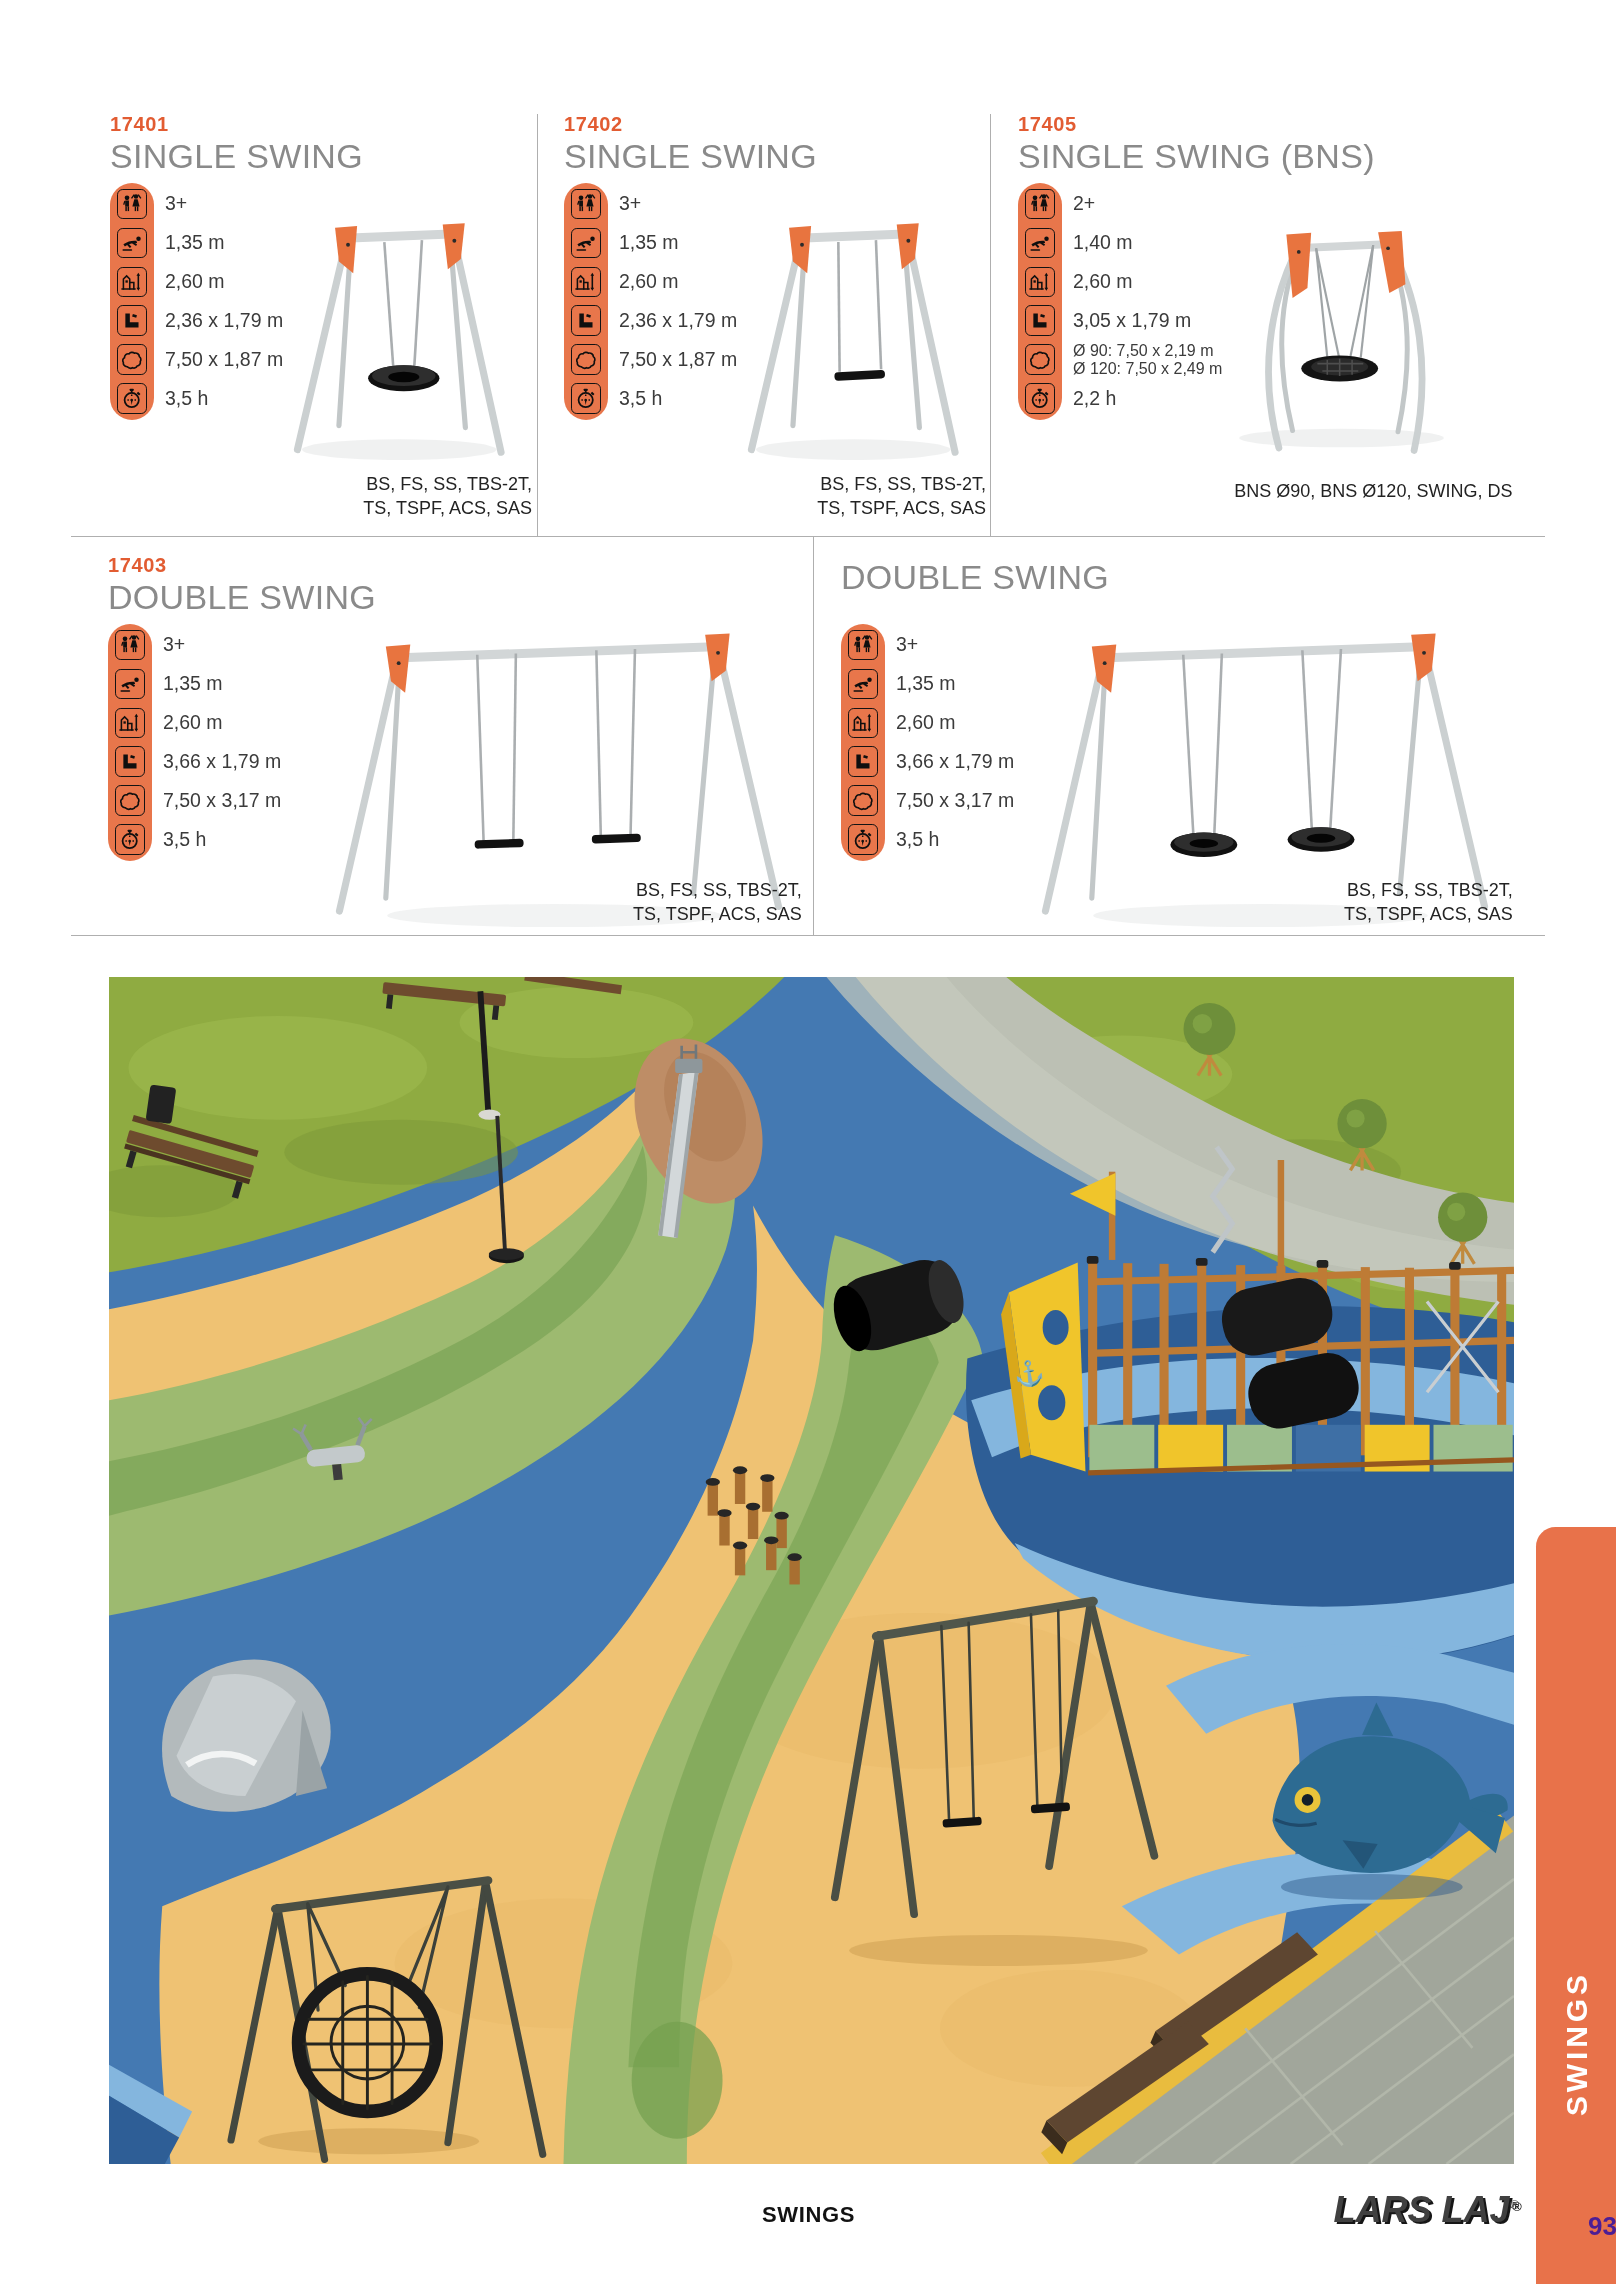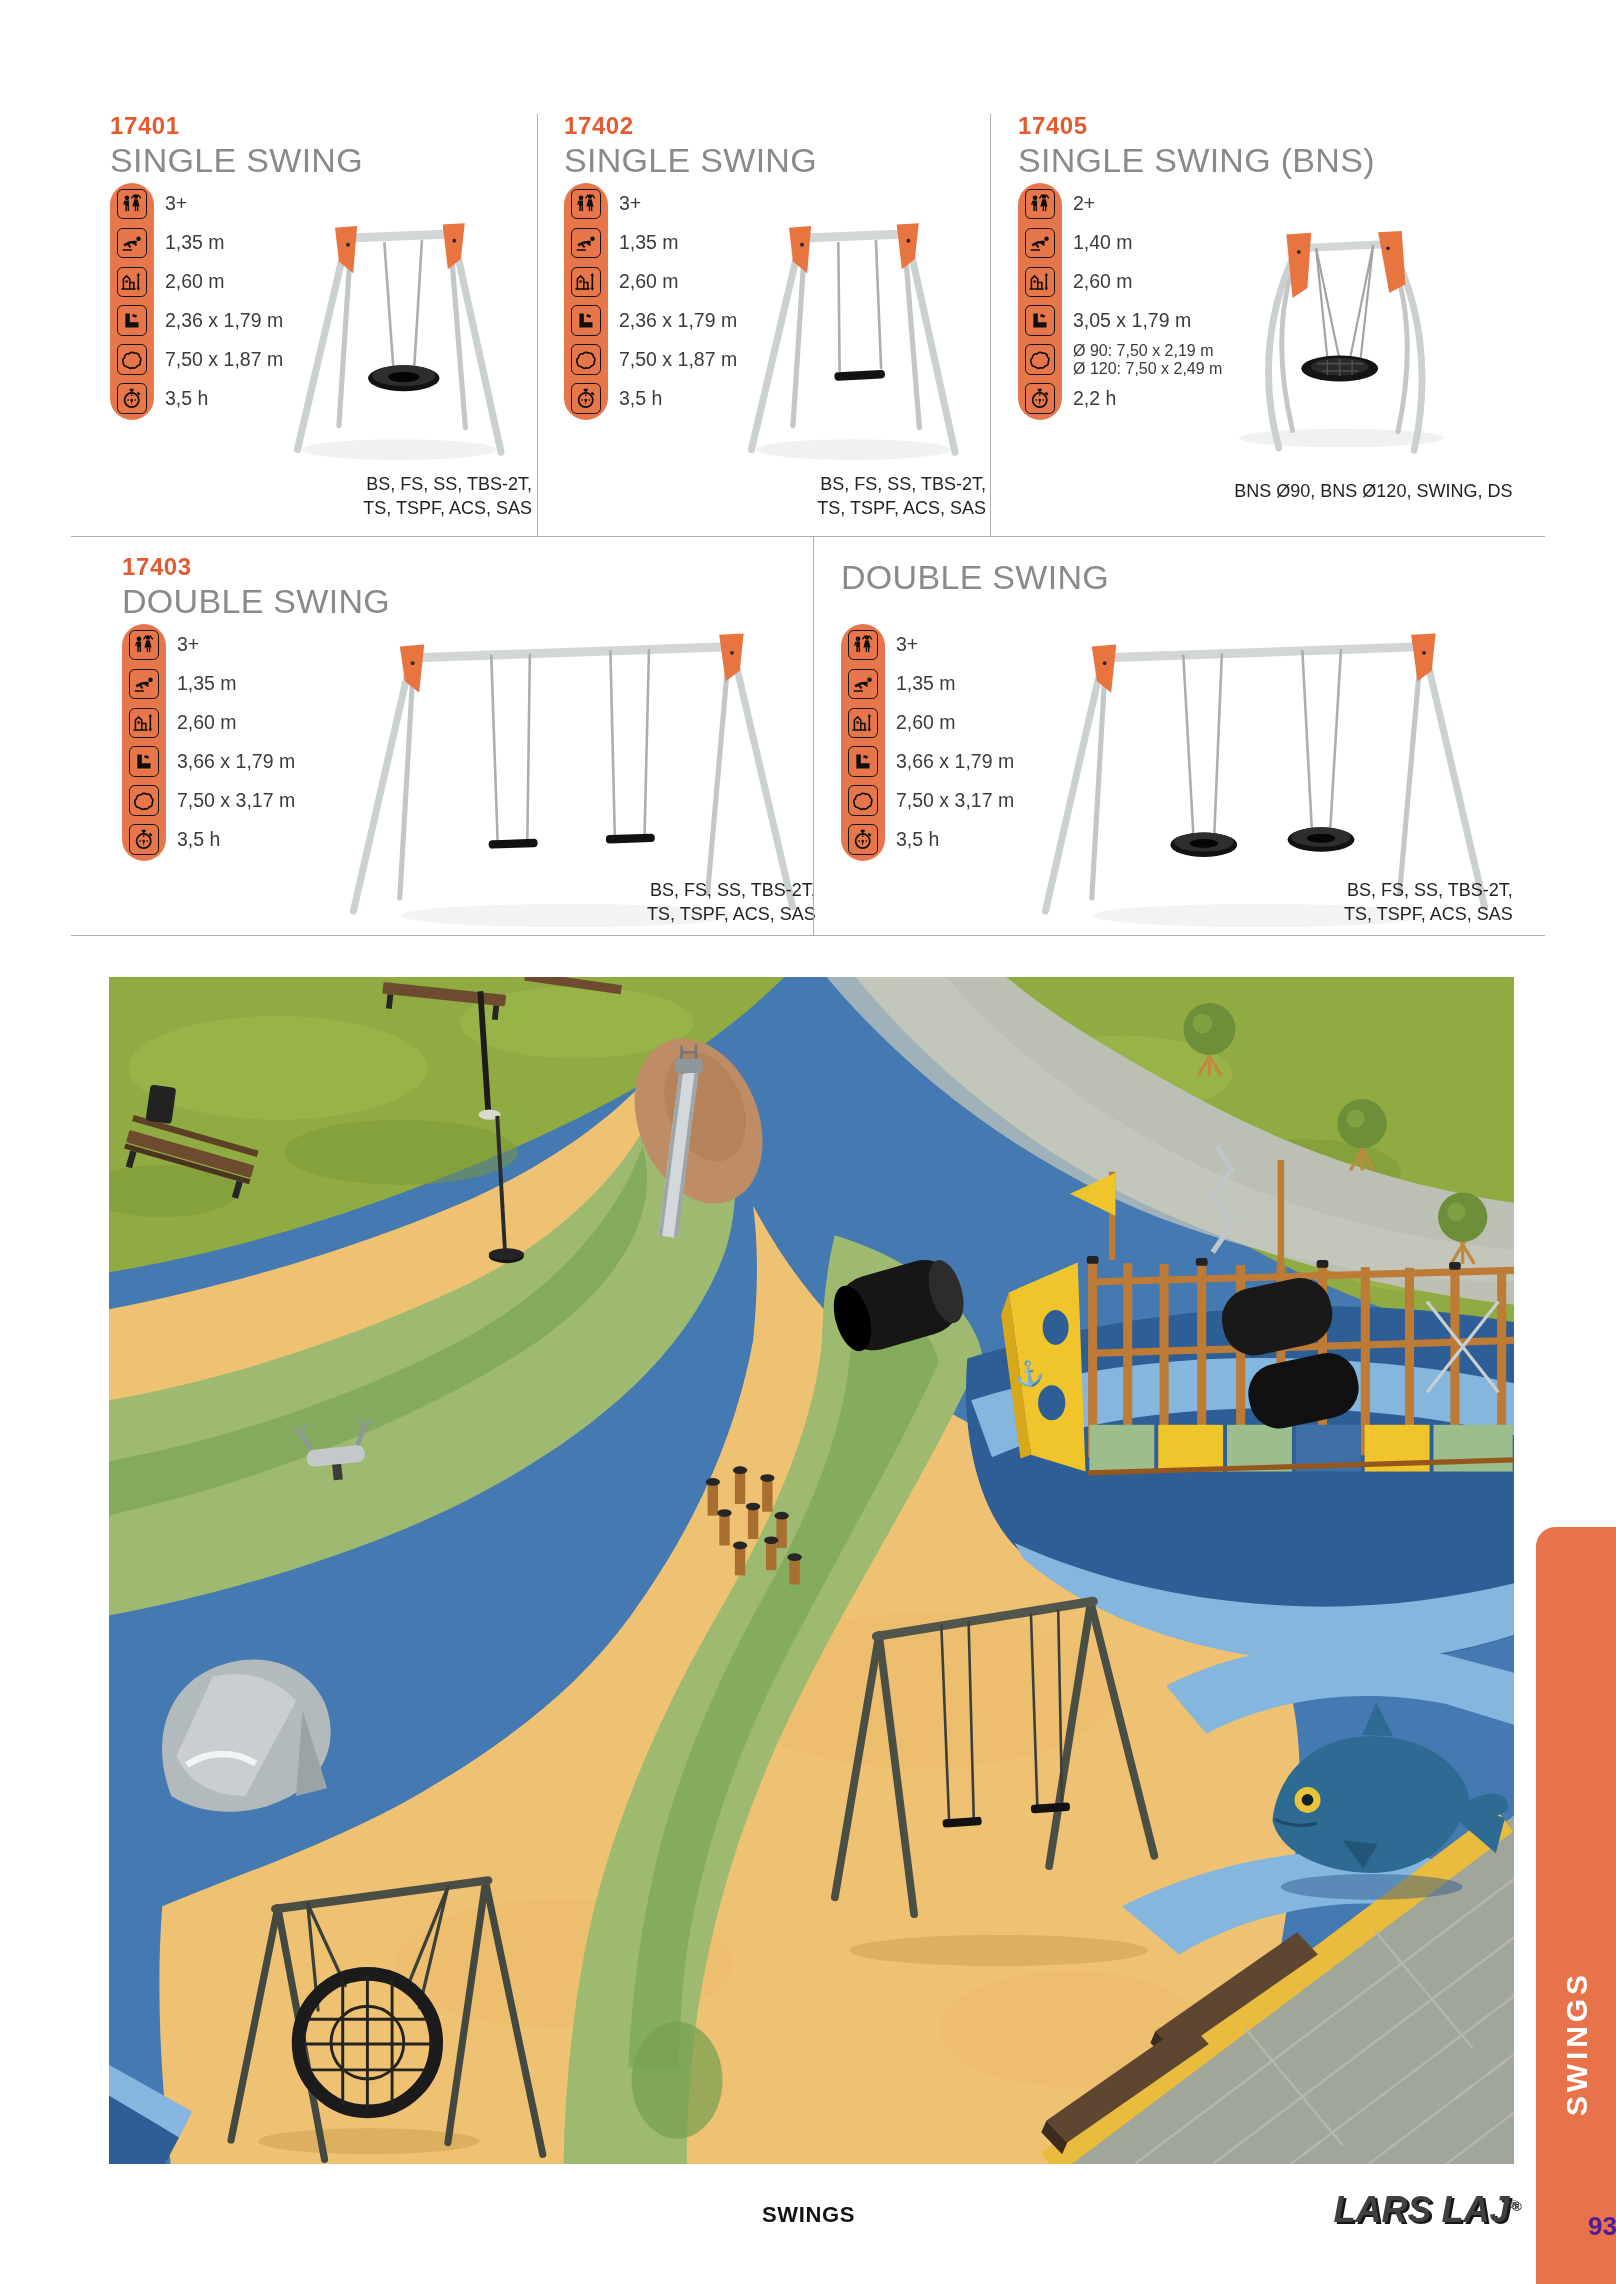--- a/index.html
+++ b/index.html
@@ -1,19 +1,19 @@
 <!DOCTYPE html>
 <html style="font-size:10.4px"><head>
 <meta charset="utf-8">
 <style>
   html,body{margin:0;padding:0;background:#ffffff;}
   .page{position:relative;width:1617px;height:2284px;background:#fff;overflow:hidden;
         font-family:"Liberation Sans",sans-serif;}
   .card{position:absolute;}
-  .pnum{margin:0;font-size:24px;font-weight:700;color:#E25C32;letter-spacing:0.6px;line-height:1;}
+  .pnum{margin:0;font-size:20px;font-weight:700;color:#E25C32;letter-spacing:0.6px;line-height:1;}
   .ptitle{margin:4.5px 0 0 0;font-size:34px;font-weight:400;color:#8A8A8A;letter-spacing:0.3px;line-height:1.05;}
   .pill{position:absolute;left:0;top:69px;width:44px;padding:5.8px 0;background:#E8764B;border-radius:22px;
         display:flex;flex-direction:column;align-items:center;gap:8.4px;}
   .icbox{width:30.5px;height:30.5px;background:#E8764B;border:1.9px solid #131313;border-radius:5.8px;
          box-sizing:border-box;display:flex;align-items:center;justify-content:center;}
   .icbox svg{width:23.4px;height:23.4px;display:block;}
   .vals{position:absolute;left:55px;top:75px;display:flex;flex-direction:column;gap:8.4px;}
   .val{height:30.5px;display:flex;align-items:center;font-size:19.5px;color:#3B3B3B;
        white-space:pre-line;line-height:1.12;}
   .card-17405 .val:nth-child(5){font-size:16px;}
@@ -293,21 +293,21 @@
         <path d="M326,119 L306,300"></path>
           <path d="M326,119 L288,305"></path>
       </g>
       <ellipse cx="272" cy="318" rx="62" ry="21" fill="#141414"></ellipse>
       <ellipse cx="272" cy="315" rx="46" ry="14" fill="#2A2A2A"></ellipse>
       <path d="M236,310 L310,310 M244,322 L302,322 M252,304 L252,328 M272,302 L272,330 M292,304 L292,328" stroke="#4E4E4E" stroke-width="2.5" fill="none"></path>
     </svg>
     <div class="codes" style="top:365px;right:2.6px;width:364px">BNS Ø90, BNS Ø120, SWING, DS</div>
   </section>
 
-  <section class="card card-17403" style="left:122px;top:555px;width:699px;height:380px">
+  <section class="card card-17403" style="left:108px;top:555px;width:699px;height:380px">
     <h2 class="pnum">17403</h2>
     <h3 class="ptitle">DOUBLE SWING</h3>
     <div class="pill">
       <span class="icbox">
           <svg viewBox="0 0 24 24">
             <use href="#sym-age"></use>
           </svg>
         </span>
       <span class="icbox">
           <svg viewBox="0 0 24 24">

